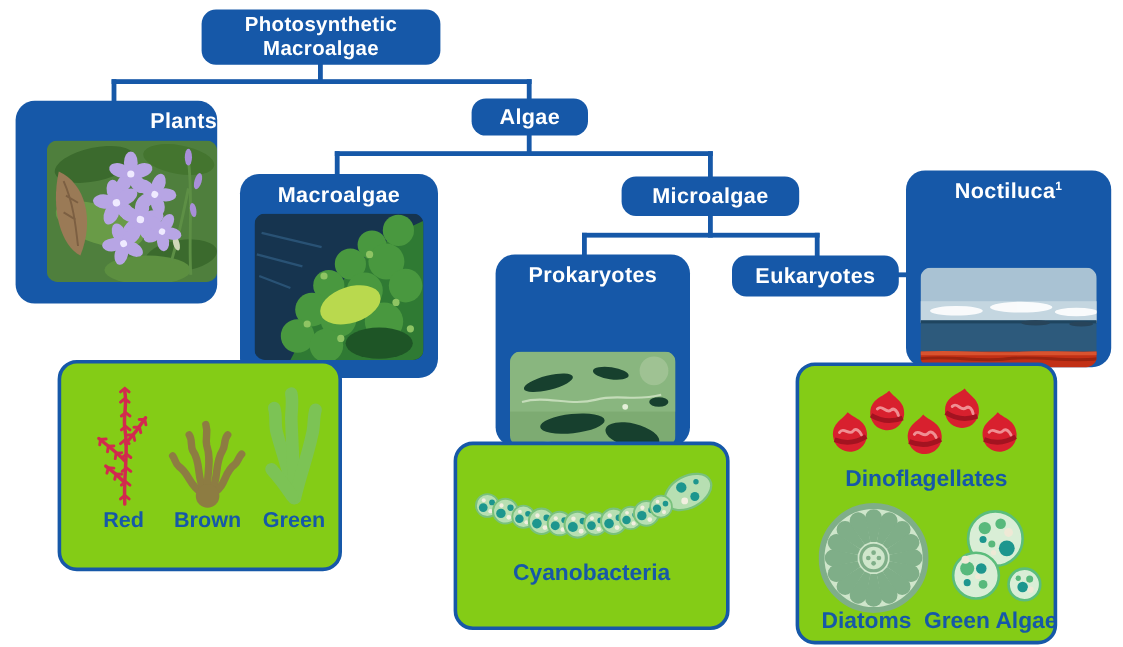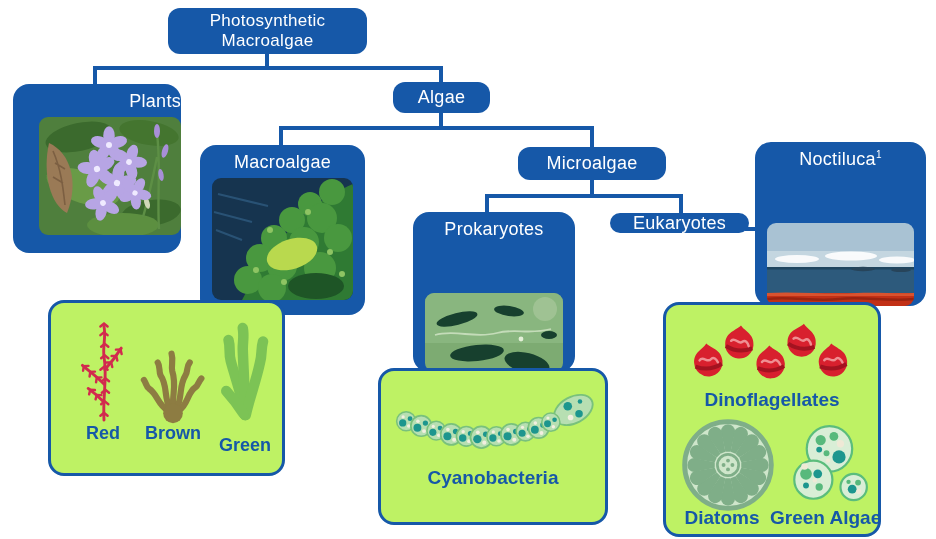--- a/index.html
+++ b/index.html
@@ -3,31 +3,31 @@
 <meta charset="utf-8">
 <style>
   :root { --blue:#1658a8; }
   html,body { margin:0; padding:0; background:#fff; }
   #stage {
     position:relative; width:936px; height:539px; background:#fff;
     font-family:"Liberation Sans", sans-serif; overflow:hidden;
   }
   .line { position:absolute; background:var(--blue); z-index:0; }
   .node {
-    position:absolute; background:var(--blue); color:#fff; font-weight:normal;
+    position:absolute; background:var(--blue); color:#fff; font-weight:bold;
     border-radius:12px; display:flex; align-items:center; justify-content:center;
     text-align:center; z-index:1; box-sizing:border-box;
   }
   .node-label { font-size:18px; letter-spacing:.3px; }
   .node-label sup { font-size:10px; }
   .photo-node { flex-direction:column; justify-content:flex-start; border-radius:16px; }
   .photo-node .node-label { margin-top:7px; }
   .photo { border-radius:9px; overflow:hidden; margin-top:5px; line-height:0; }
   .panel {
-    position:absolute; background:#bef264; border:3px solid var(--blue);
+    position:absolute; background:#84cc16; border:3px solid var(--blue);
     border-radius:16px; z-index:2; box-sizing:border-box;
   }
   .panel-label {
     position:absolute; color:var(--blue); font-weight:bold; font-size:18px;
     text-align:center; white-space:nowrap;
   }
   .fig { position:absolute; line-height:0; }
   #root-node { line-height:1.2; font-size:17px; }
 </style>
 </head>
@@ -159,21 +159,21 @@
           <path d="M10,42 C30,36 50,46 72,40 C90,35 104,42 126,36"></path>
           <path d="M18,78 C36,72 52,82 70,78"></path>
           <path d="M78,92 C96,86 110,94 128,88"></path>
         </g>
         <circle cx="58" cy="104" r="3" fill="#e8e84a"></circle>
         <circle cx="96" cy="46" r="2.4" fill="#e4f0d8"></circle>
       </svg>
     </div>
   </div>
 
-  <div class="node" style="left:610px;top:213px;width:139px;height:20px;align-items:center;">
+  <div class="node" style="left:610px;top:213px;width:139px;height:34px;align-items:center;">
     <div class="node-label">Eukaryotes</div>
   </div>
 
   <div class="node photo-node" style="left:755px;top:142px;width:171px;height:164px;gap:48px;">
     <div class="node-label">
       <span>Noctiluca</span><sup>1</sup>
     </div>
     <div class="photo" style="width:147px;height:118px;">
       <svg width="147" height="118" viewBox="0 0 147 118">
         <rect width="147" height="46" fill="#a9c2d3"></rect>
@@ -262,21 +262,21 @@
         <g stroke="#7cc355" stroke-width="14" fill="none" stroke-linecap="round">
           <path d="M40,130 C36,104 28,84 21,58 C18,48 21,40 18,30"></path>
           <path d="M40,130 C40,100 38,72 37,42 C37,32 39,24 37,14"></path>
           <path d="M41,130 C47,104 55,84 60,60 C63,50 61,42 64,32"></path>
           <path d="M38,128 C30,116 24,108 15,98"></path>
         </g>
       </svg>
     </div>
     <span class="panel-label" style="left:14px;top:120px;width:76px;">Red</span>
     <span class="panel-label" style="left:82px;top:120px;width:80px;">Brown</span>
-    <span class="panel-label" style="left:156px;top:120px;width:76px;margin-top:12px;">Green</span>
+    <span class="panel-label" style="left:156px;top:120px;width:76px;">Green</span>
   </div>
 
   <div class="panel" style="left:378px;top:368px;width:230px;height:157px;">
     <div class="fig" style="left:12px;top:22px;">
       <svg width="202" height="64" viewBox="0 0 215 68">
         <defs>
           <g id="cell">
             <circle r="11" fill="#b7dfb2" stroke="#79c17c" stroke-width="1.8"></circle>
             <circle cx="-4" cy="2" r="4.2" fill="#1d968e"></circle>
             <circle cx="4.5" cy="-3" r="2.8" fill="#1d968e"></circle>

